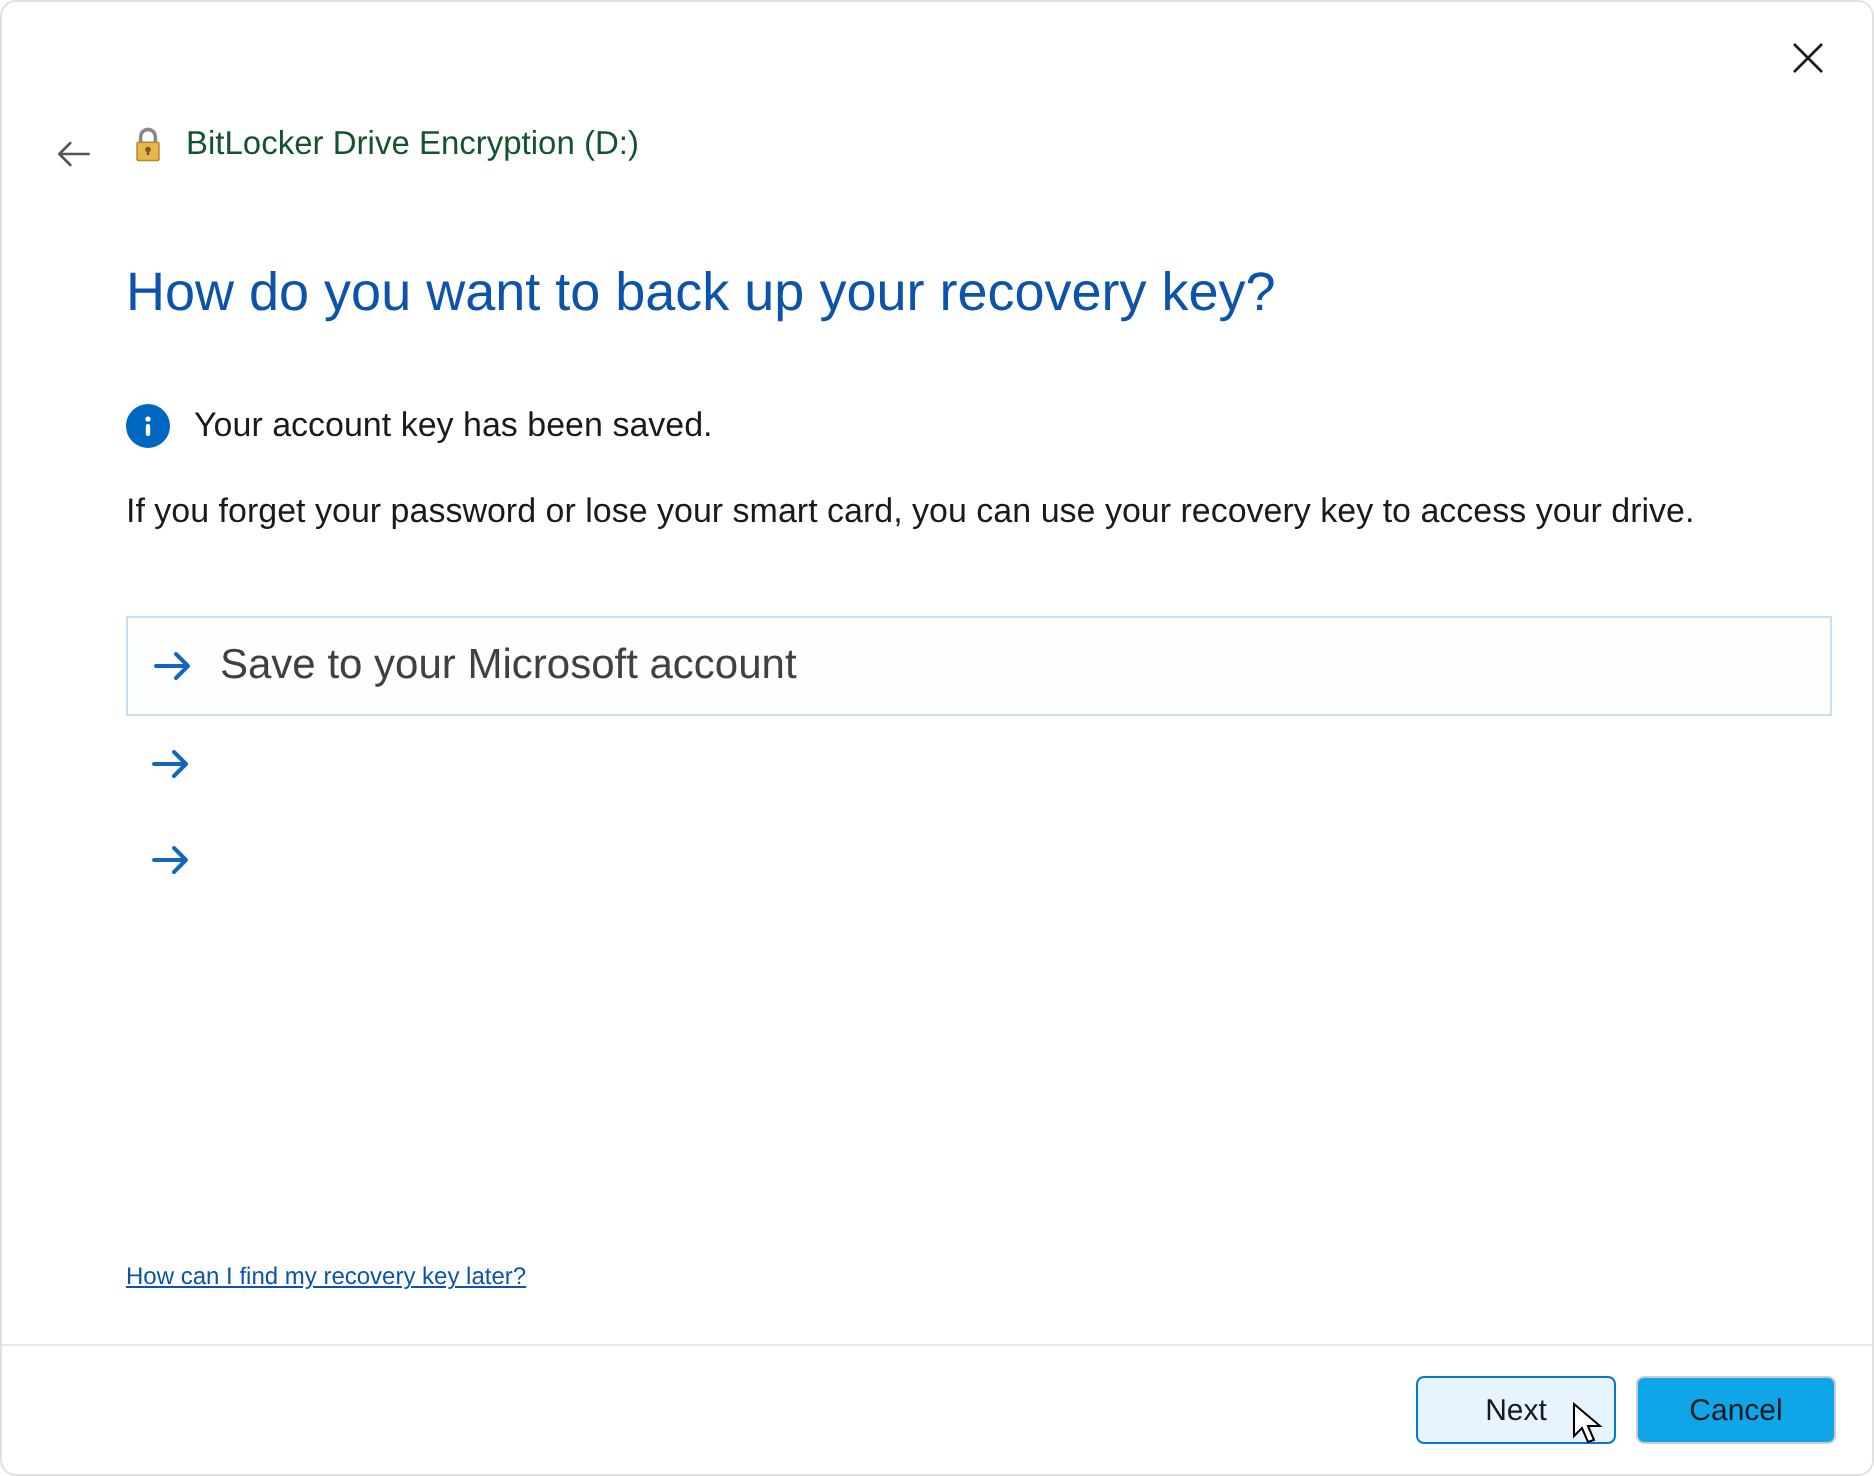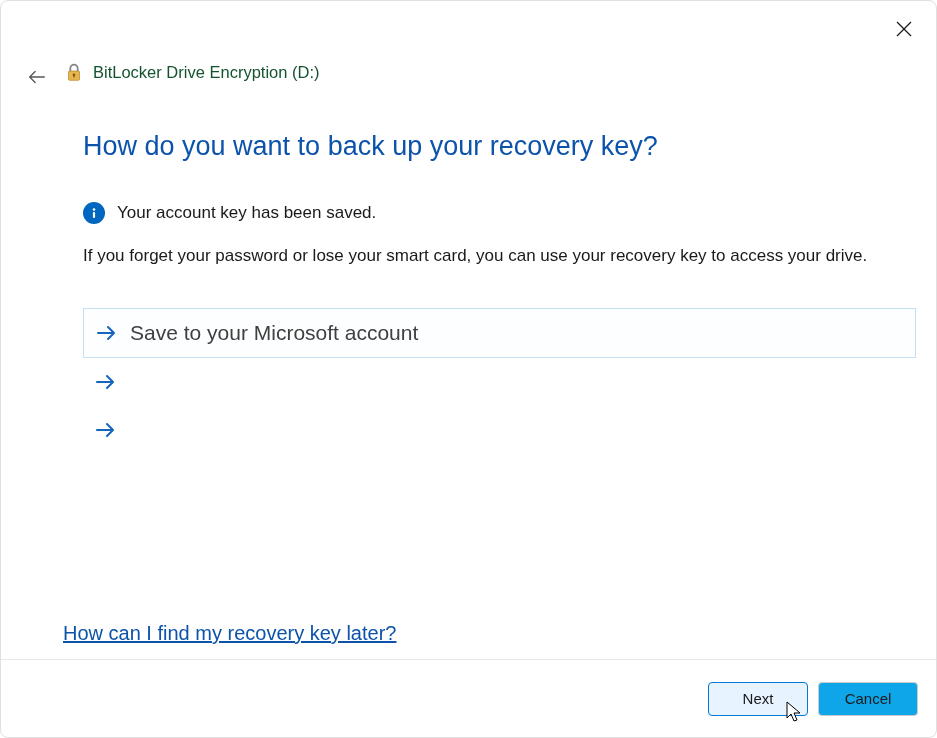--- a/index.html
+++ b/index.html
@@ -61,21 +61,20 @@
     .window-title {
       font-size: 16.5px;
       color: #14532d;
       font-weight: 400;
     }
     .content {
       position: absolute;
       top: 128px;
       left: 62px;
       right: 20px;
-      margin-left: 20px;
     }
     .main-heading {
       font-size: 27px;
       color: #0b53ab;
       font-weight: 400;
       line-height: 1.3;
       margin-bottom: 38px;
     }
     .info-row {
       display: flex;
@@ -129,31 +128,31 @@
       height: 24px;
       display: flex;
       align-items: center;
       justify-content: center;
       flex-shrink: 0;
     }
     .help-link {
       position: absolute;
       bottom: 92px;
       left: 62px;
-      font-size: 20px;
+      font-size: 12px;
       color: #0b53ab;
       text-decoration: underline;
       cursor: pointer;
     }
     .footer {
       position: absolute;
       bottom: 0;
       left: 0;
       right: 0;
-      height: 78px;
+      height: 65px;
       border-top: 1px solid #e8e8e8;
       display: flex;
       align-items: center;
       justify-content: flex-end;
       padding-right: 18px;
       gap: 10px;
     }
     .btn {
       min-width: 100px;
       height: 34px;

